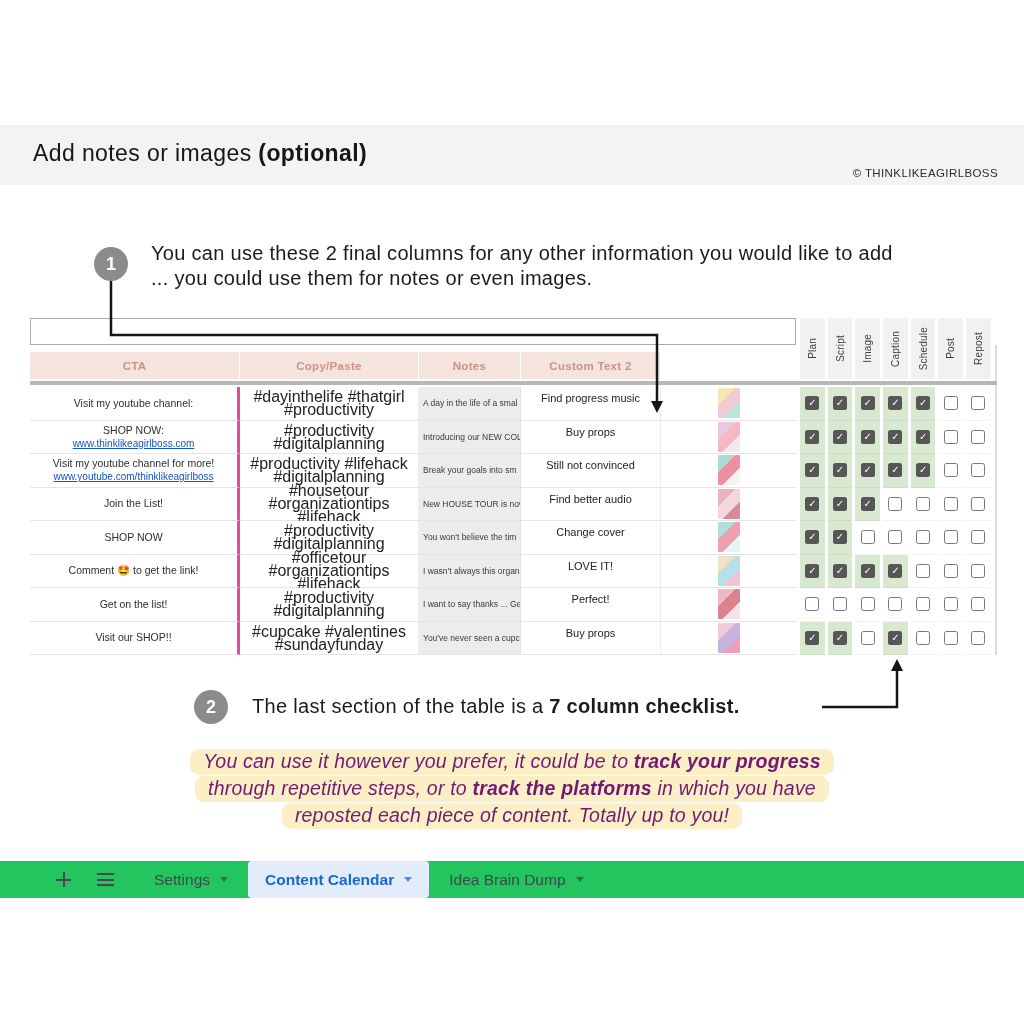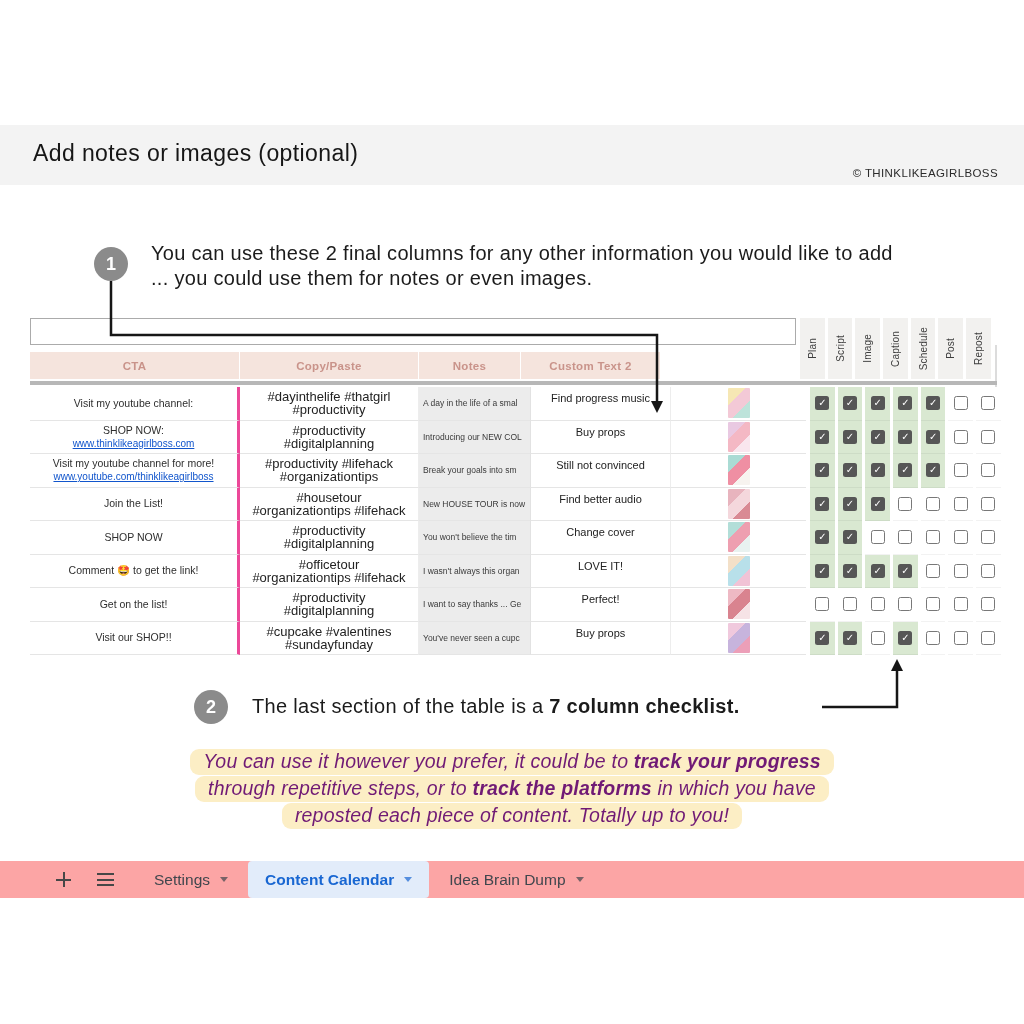--- a/index.html
+++ b/index.html
@@ -4,21 +4,21 @@
 <style>
   * { box-sizing: border-box; margin: 0; padding: 0; }
   html,body { background:#fff; }
   .page {
     position: relative; width: 1024px; height: 1024px; background: #fff;
     font-family: "Liberation Sans", sans-serif; color: #1a1a1a; overflow: hidden;
   }
   
   .band { position:absolute; left:0; top:125px; width:1024px; height:60px; background:var(--band-bg,#f3f3f3); }
   .title { position:absolute; left:33px; top:15px; font-size:23px; letter-spacing:.4px; color:#161616; font-weight:400; }
-  .title b { font-weight:400; }
+  .title b { font-weight:700; }
   .copyright { position:absolute; right:26px; top:25px; font-size:11.5px; letter-spacing:.4px; color:#2b2b2b;margin-top:17px; }
   
   .badge { position:absolute; width:34px; height:34px; border-radius:50%; background:var(--badge-gray,#8b8b8b);
     color:#fff; font-weight:700; font-size:18px; display:flex; align-items:center; justify-content:center; z-index:6; }
   .badge1 { left:94px; top:247px; }
   .badge2 { left:194px; top:690px; }
   .step1-text { position:absolute; left:151px; top:241px; width:760px; font-size:20px; line-height:25px; letter-spacing:.3px; color:#1b1b1b; }
   .step2-text { position:absolute; left:252px; top:695px; font-size:20px; letter-spacing:.3px; color:#1b1b1b; }
   .step2-text b { font-weight:700; }
   
@@ -30,41 +30,41 @@
     grid-template-columns:209px 178px 101px 139px 135px; column-gap:1px; z-index:1; }
   .phcell { background:var(--pink-bg,#f5e4dd); color:var(--pink-text,#c9938a); font-weight:700; font-size:11.5px;
     letter-spacing:.3px; display:flex; align-items:center; justify-content:center;text-align:right; }
   .grayband { position:absolute; left:30px; top:381px; width:967px; height:4px; background:#b7b7b7; z-index:1; }
   .redge { position:absolute; left:995px; top:345px; width:2px; height:310px; background:#dcdcdc; z-index:0; }
   .rows { position:absolute; left:30px; top:387px; width:990px; z-index:1; }
   .trow { display:flex; height:33.5px; }
   .tcell { display:flex; align-items:center; justify-content:center; border-bottom:1px solid #e5e5e5; background:#fff; }
   .c-cta { width:210px; flex-direction:column; font-size:10.5px; color:#2e2e2e; line-height:13px; text-align:center; border-right:3px solid #ec4899; }
   .c-link { color:var(--link-blue,#1155cc); text-decoration:underline; font-size:10px; cursor:pointer; }
-  .c-hash { width:179px; font-size:13px; color:#222; text-align:center; line-height:13px; padding:0 8px; border-right:1px solid #ededed; }
-  .c-copy { width:112px; background:var(--copy-bg,#ececec); font-size:8.5px; color:#3a3a3a; justify-content:flex-start;
+  .c-hash { width:179px; font-size:16px; color:#222; text-align:center; line-height:13px; padding:0 8px; border-right:1px solid #ededed; }
+  .c-copy { width:102px; background:var(--copy-bg,#ececec); font-size:8.5px; color:#3a3a3a; justify-content:flex-start;
     padding-left:4px; white-space:nowrap; overflow:hidden; border-right:1px solid #e2e2e2; }
   .c-note { width:140px; font-size:11px; color:#222; align-items:flex-start; padding-top:5px; border-right:1px solid #ededed; }
   .c-custom { width:135px; }
   .thumb { width:22px; height:30px; border-radius:1px; }
   .checks { display:flex; gap:3px; margin-left:4px; }
   .ckcell { width:24.7px; display:flex; align-items:center; justify-content:center; background:#fff; border-bottom:1px solid rgba(0,0,0,0.05); }
   .ckcell.on { background:var(--green-cell,#d9e8d1); }
   .box { width:14px; height:14px; border-radius:2.5px; border:1.6px solid #787878; background:#fff; cursor:pointer; }
   .box.checked { border:none; background:var(--check-fill,#565656); display:flex; align-items:center; justify-content:center; }
   .box.checked::after { content:"✓"; color:#fff; font-size:10px; line-height:1; }
   
   .overlay { position:absolute; left:0; top:0; width:1024px; height:1024px; z-index:5; pointer-events:none; }
   
   .notebox { position:absolute; left:0; top:748px; width:1024px; text-align:center; z-index:2; }
   .notebox .hl { display:inline-block; background:var(--highlight,#fceec5); border-radius:9px; padding:1px 13px 3px;
     font-size:19.5px; font-style:italic; line-height:22px; color:#701a75; margin-top:1px; letter-spacing:.2px; }
   .notebox .hl b { font-weight:700; font-style:italic; }
   
-  .tabbar { position:absolute; left:0; top:861px; width:1024px; height:37px; background:#fca5a5; }
+  .tabbar { position:absolute; left:0; top:861px; width:1024px; height:37px; background:#22c55e; }
   .plus-icon { position:absolute; left:56px; top:11px; width:15px; height:15px; cursor:pointer; }
   .plus-icon::before { content:""; position:absolute; left:0; top:6.5px; width:15px; height:2px; background:#474747; }
   .plus-icon::after { content:""; position:absolute; left:6.5px; top:0; width:2px; height:15px; background:#474747; }
   .menu-icon { position:absolute; left:97px; top:12px; width:17px; height:13px; cursor:pointer;
     border-top:2px solid #474747; border-bottom:2px solid #474747; }
   .menu-icon::before { content:""; position:absolute; left:0; top:3.5px; width:17px; height:2px; background:#474747; }
   .tabs { position:absolute; left:140px; top:0; height:37px; display:flex; align-items:center; }
   .tab { display:flex; align-items:center; padding:0 14px; height:37px; font-size:15.5px; color:#40464d; cursor:pointer; }
   .tab .caret { width:0; height:0; border-left:4.5px solid transparent; border-right:4.5px solid transparent;
     border-top:5.5px solid currentColor; margin-left:10px; opacity:.7; }
@@ -184,21 +184,21 @@
           <div class="ckcell">
             <div class="box"></div>
           </div>
         </div>
       </div>
       <div class="trow">
         <div class="tcell c-cta">
           <div>Visit my youtube channel for more!</div>
           <div class="c-link">www.youtube.com/thinklikeagirlboss</div>
         </div>
-        <div class="tcell c-hash">#productivity #lifehack #organizationtips</div>
+        <div class="tcell c-hash">#productivity #lifehack #digitalplanning</div>
         <div class="tcell c-copy">Break your goals into sm</div>
         <div class="tcell c-note">Still not convinced</div>
         <div class="tcell c-custom">
           <div class="thumb" style="background: linear-gradient(135deg, rgb(170, 219, 212) 0px, rgb(170, 219, 212) 34%, rgb(239, 143, 163) 34%, rgb(239, 143, 163) 67%, rgb(247, 243, 239) 67%, rgb(247, 243, 239) 100%);"></div>
         </div>
         <div class="checks">
           <div class="ckcell on">
             <div class="box checked"></div>
           </div>
           <div class="ckcell on">

